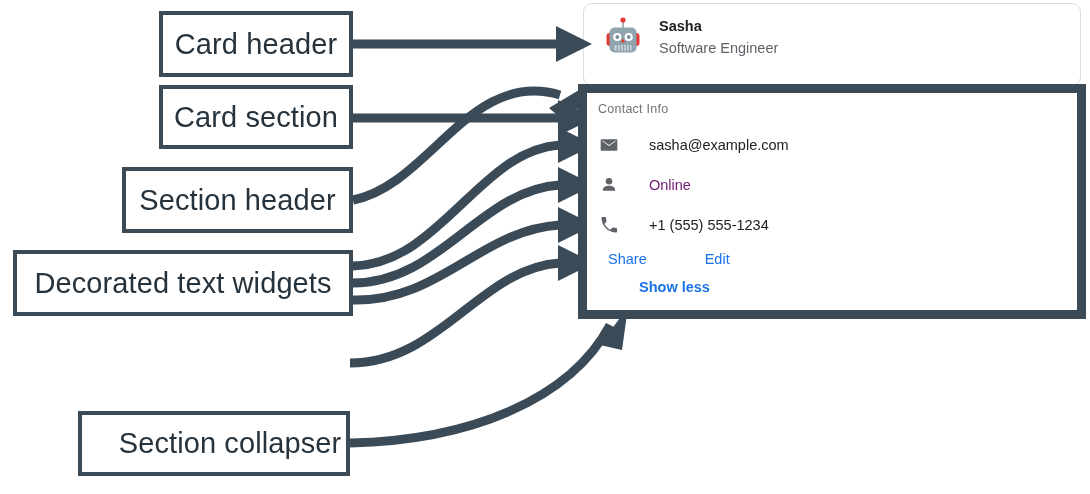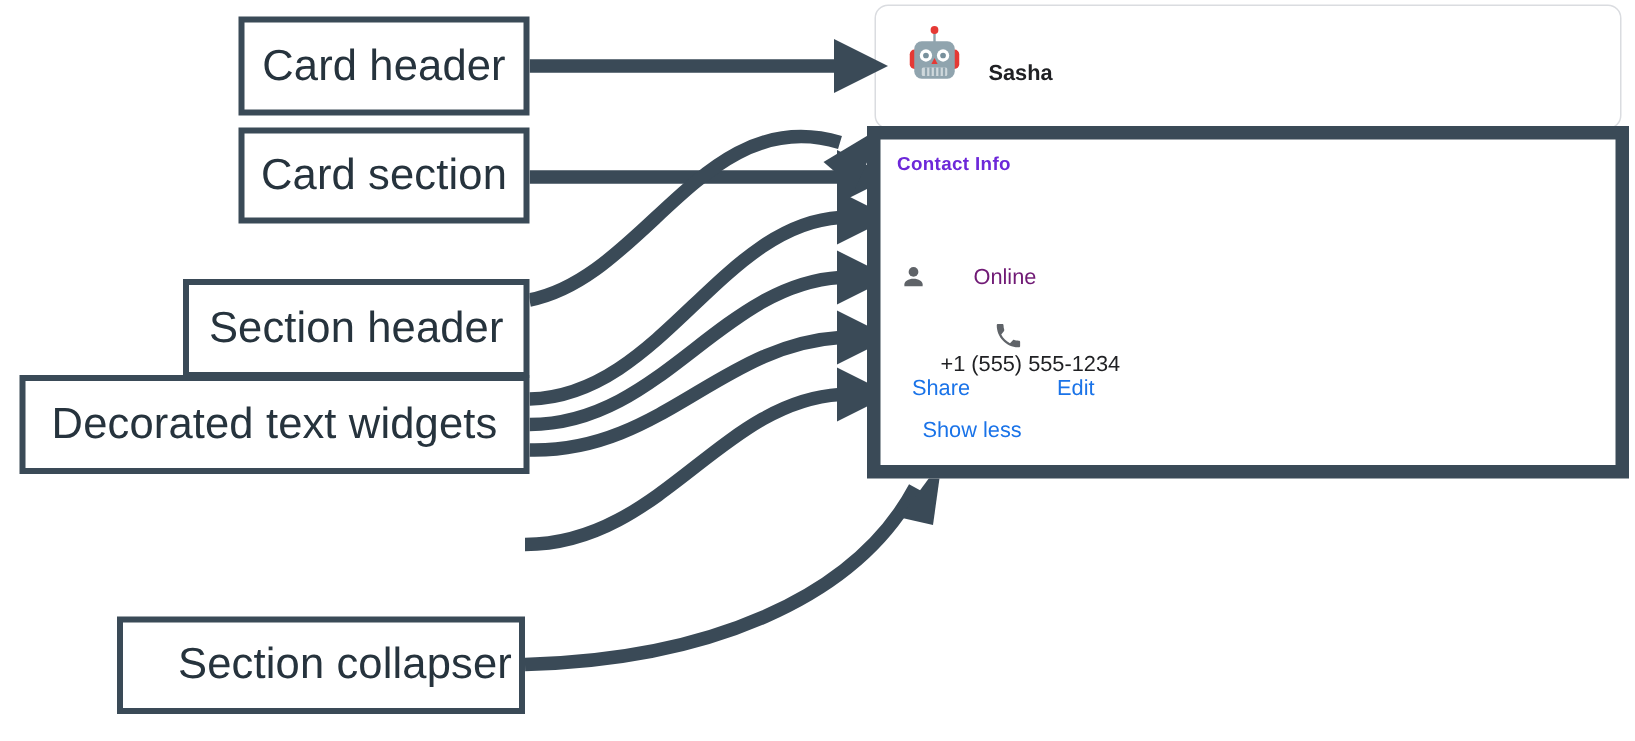--- a/index.html
+++ b/index.html
@@ -114,22 +114,22 @@
     top: 93px;
     width: 490px;
     height: 217px;
     z-index: 6;
   }
   #section-header {
     position: absolute;
     left: 11px;
     top: 9px;
     font-size: 12.5px;
-    font-weight: bold;
-    color: #6d28d9;
+    font-weight: normal;
+    color: #737373;
     letter-spacing: 0.25px;
   }
   .info-row {
     position: absolute;
     left: 11px;
     display: flex;
     align-items: center;
     height: 24px;
   }
   .info-icon {
@@ -144,43 +144,43 @@
   .info-text {
     margin-left: 29px;
     font-size: 14.5px;
     color: #202124;
     white-space: nowrap;
   }
   .info-text.green { color: #701a75; }
 
   #row-email { top: 40px; }
   #row-status { top: 80px; }
-  #row-phone  { top: 120px; flex-direction: column; }
+  #row-phone  { top: 120px; }
 
   #button-list {
     position: absolute;
     left: 21px;
     top: 158px;
     display: flex;
     align-items: center;
   }
   .link-button {
     font-size: 14.5px;
     color: #1a73e8;
     cursor: pointer;
     white-space: nowrap;
   }
   #btn-share { margin-right: 58px; }
 
   #collapser {
     position: absolute;
-    left: 28px;
+    left: 52px;
     top: 186px;
     font-size: 14.5px;
-    font-weight: normal;
+    font-weight: bold;
     color: #1a73e8;
     cursor: pointer;
     white-space: nowrap;
   }
 </style>
 </head>
 <body>
 
 <div id="stage">
 
@@ -228,21 +228,21 @@
   </svg>
 
   <div class="anno-box" style="left:159px; top:11px; width:194px; height:66px;">
     <span>Card header</span>
   </div>
 
   <div class="anno-box" style="left:159px; top:85px; width:194px; height:64px;">
     <span>Card section</span>
   </div>
 
-  <div class="anno-box" style="left:122px; top:167px; width:231px; height:66px;margin-top:19px;">
+  <div class="anno-box" style="left:122px; top:167px; width:231px; height:66px;">
     <span>Section header</span>
   </div>
 
   <div class="anno-box" style="left:13px; top:250px; width:340px; height:66px;">
     <span>Decorated text widgets</span>
   </div>
 
 
   <div class="anno-box" style="left:78px; top:411px; width:272px; height:65px;padding-left:32px;">
     <span>Section collapser</span>
@@ -271,30 +271,39 @@
           <rect x="13.5" y="29" width="17" height="5.6" rx="1" fill="#cfd8dc"></rect>
           <rect x="15.6" y="29" width="1.5" height="5.6" fill="#90a4ae"></rect>
           <rect x="18.6" y="29" width="1.5" height="5.6" fill="#90a4ae"></rect>
           <rect x="21.6" y="29" width="1.5" height="5.6" fill="#90a4ae"></rect>
           <rect x="24.6" y="29" width="1.5" height="5.6" fill="#90a4ae"></rect>
           <rect x="27.6" y="29" width="1.5" height="5.6" fill="#90a4ae"></rect>
         </svg>
       </div>
       <div class="header-text">
         <div id="card-title">Sasha</div>
+        <div id="card-subtitle">Software Engineer</div>
       </div>
     </div>
   </div>
 
   <div id="card-section-outline"></div>
 
   <div id="section-inner">
 
     <div id="section-header">Contact Info</div>
 
+    <div class="info-row" id="row-email">
+      <span class="info-icon">
+        <svg viewBox="0 0 24 24" width="20" height="20">
+          <path fill="#5f6368" d="M3 5h18c.55 0 1 .45 1 1v12c0 .55-.45 1-1 1H3c-.55 0-1-.45-1-1V6c0-.55.45-1 1-1zm9 8.2L20 7.5V6.6l-8 5.5-8-5.5v.9l8 5.7z"></path>
+        </svg>
+      </span>
+      <span class="info-text">sasha@example.com</span>
+    </div>
 
     <div class="info-row" id="row-status">
       <span class="info-icon">
         <svg viewBox="0 0 24 24" width="20" height="20">
           <circle cx="12" cy="7.5" r="3.9" fill="#5f6368"></circle>
           <path fill="#5f6368" d="M12 13c-4.2 0-7.3 2.1-7.3 4.4V19h14.6v-1.6C19.3 15.1 16.2 13 12 13z"></path>
         </svg>
       </span>
       <span class="info-text green">Online</span>
     </div>

